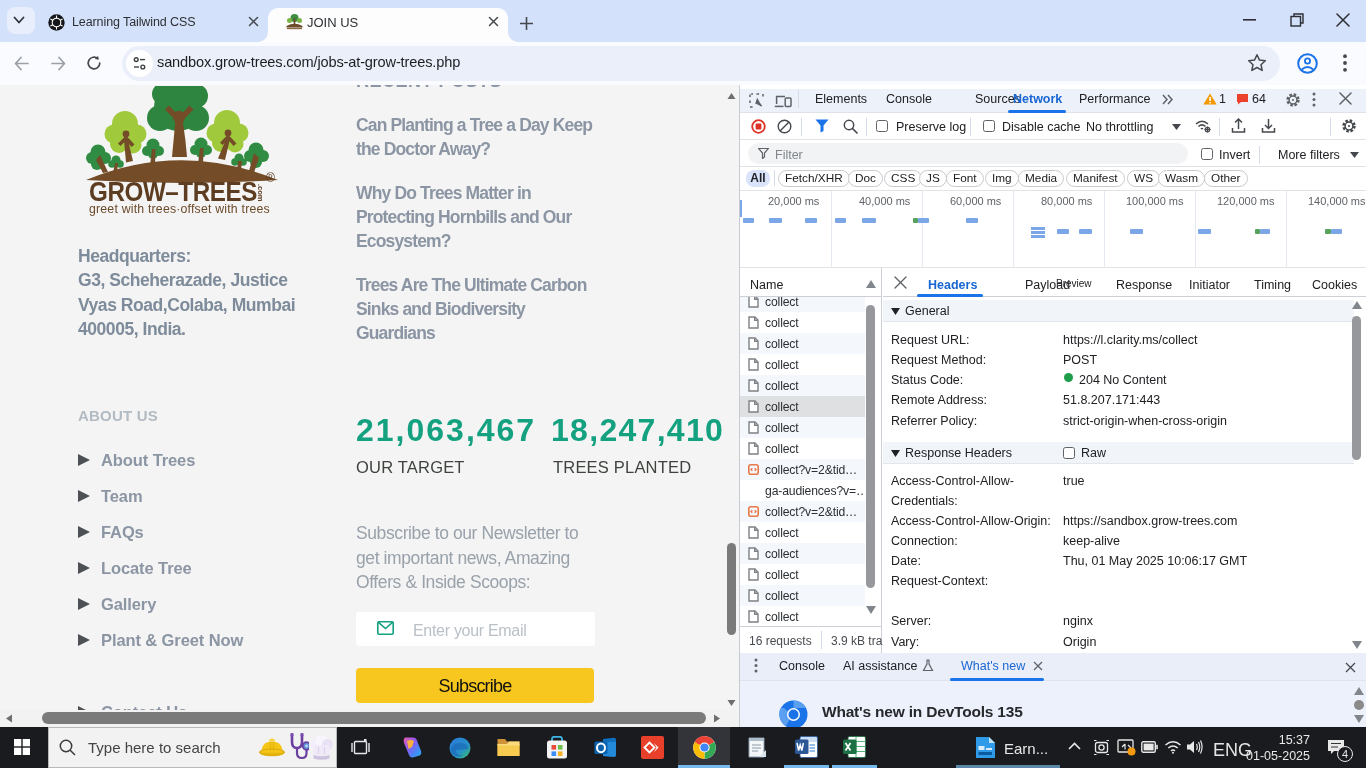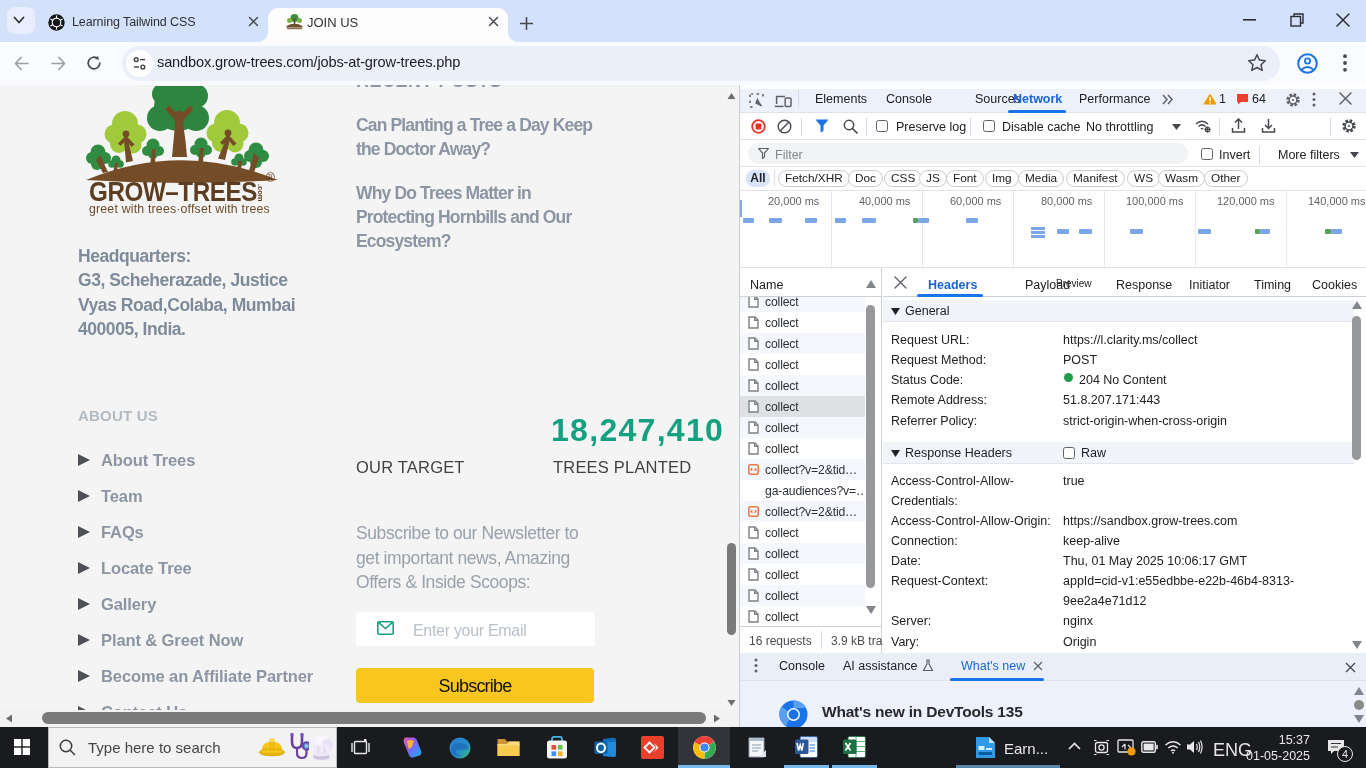--- a/index.html
+++ b/index.html
@@ -239,32 +239,30 @@
         <div class="mtxt">Locate Tree</div>
       </div>
     <div class="menuitem" style="top:509px;">
         <div class="tri"></div>
         <div class="mtxt">Gallery</div>
       </div>
     <div class="menuitem" style="top:545px;">
         <div class="tri"></div>
         <div class="mtxt">Plant &amp; Greet Now</div>
       </div>
-    <div class="menuitem" style="top:581px;">
-        <div class="tri"></div>
-        <div class="mtxt">Become an Affiliate Partner</div>
-      </div>
     <div class="menuitem" style="top:617px;">
         <div class="tri"></div>
         <div class="mtxt">Contact Us</div>
       </div>
 
     <div class="posts" style="top:28px;">Can Planting a Tree a Day Keep<br>the Doctor Away?</div>
     <div class="posts" style="top:96px;">Why Do Trees Matter in<br>Protecting Hornbills and Our<br>Ecosystem?</div>
-
+    <div class="posts" style="top:188px;">Trees Are The Ultimate Carbon<br>Sinks and Biodiversity<br>Guardians</div>
+
+    <div class="abs" style="left:356px;top:327px;font-weight:bold;font-size:32px;letter-spacing:2px;color:#13a180;">21,063,467</div>
     <div class="abs" style="left:551px;top:327px;font-weight:bold;font-size:32px;letter-spacing:1.3px;color:#13a180;">18,247,410</div>
     <div class="abs" style="left:356px;top:373px;font-size:16.5px;letter-spacing:0.2px;color:#3e433e;">OUR TARGET</div>
     <div class="abs" style="left:553px;top:373px;font-size:16.5px;letter-spacing:0.2px;color:#3e433e;">TREES PLANTED</div>
 
     <div class="abs" style="left:356px;top:436px;font-size:17.5px;letter-spacing:-0.4px;color:#99a1ab;line-height:24.5px;">Subscribe to our Newsletter to<br>get important news, Amazing<br>Offers &amp; Inside Scoops:</div>
 
     <div class="abs" style="left:356px;top:527px;width:239px;height:34px;background:#fff;border-radius:3px;"></div>
     <svg class="abs" style="left:377px;top:536px;" width="17" height="14" viewBox="0 0 17 14">
         <rect x="0.8" y="0.8" width="15.4" height="12.4" rx="1.2" fill="none" stroke="#13a180" stroke-width="1.6"></rect>
         <path d="M1.2 1.2 L8.5 7.5 L15.8 1.2" fill="none" stroke="#13a180" stroke-width="1.6"></path>
@@ -623,21 +621,20 @@
       </div>
       <div class="hkey" style="top:203px;">Access-Control-Allow-<br>Credentials:</div>
         <div class="hval" style="top:203px;">true</div>
       <div class="hkey" style="top:243px;">Access-Control-Allow-Origin:</div>
         <div class="hval" style="top:243px;">https://sandbox.grow-trees.com</div>
       <div class="hkey" style="top:263px;">Connection:</div>
         <div class="hval" style="top:263px;">keep-alive</div>
       <div class="hkey" style="top:283px;text-align:center;">Date:</div>
         <div class="hval" style="top:283px;">Thu, 01 May 2025 10:06:17 GMT</div>
       <div class="hkey" style="top:303px;">Request-Context:</div>
-        <div class="hval" style="top:303px;">appId=cid-v1:e55edbbe-e22b-46b4-8313-<br>9ee2a4e71d12</div>
       <div class="hkey" style="top:343px;">Server:</div>
         <div class="hval" style="top:343px;">nginx</div>
       <div class="hkey" style="top:364px;">Vary:</div>
         <div class="hval" style="top:364px;">Origin</div>
 
       <svg class="abs" style="left:469px;top:33px;" width="10" height="8" viewBox="0 0 10 8">
           <path d="M5 0 L10 8 L0 8 Z" fill="#80868b"></path>
         </svg>
       <div class="abs" style="left:469px;top:48px;width:9px;height:144px;background:#96989c;border-radius:5px;"></div>
       <svg class="abs" style="left:469px;top:373px;" width="10" height="8" viewBox="0 0 10 8">

